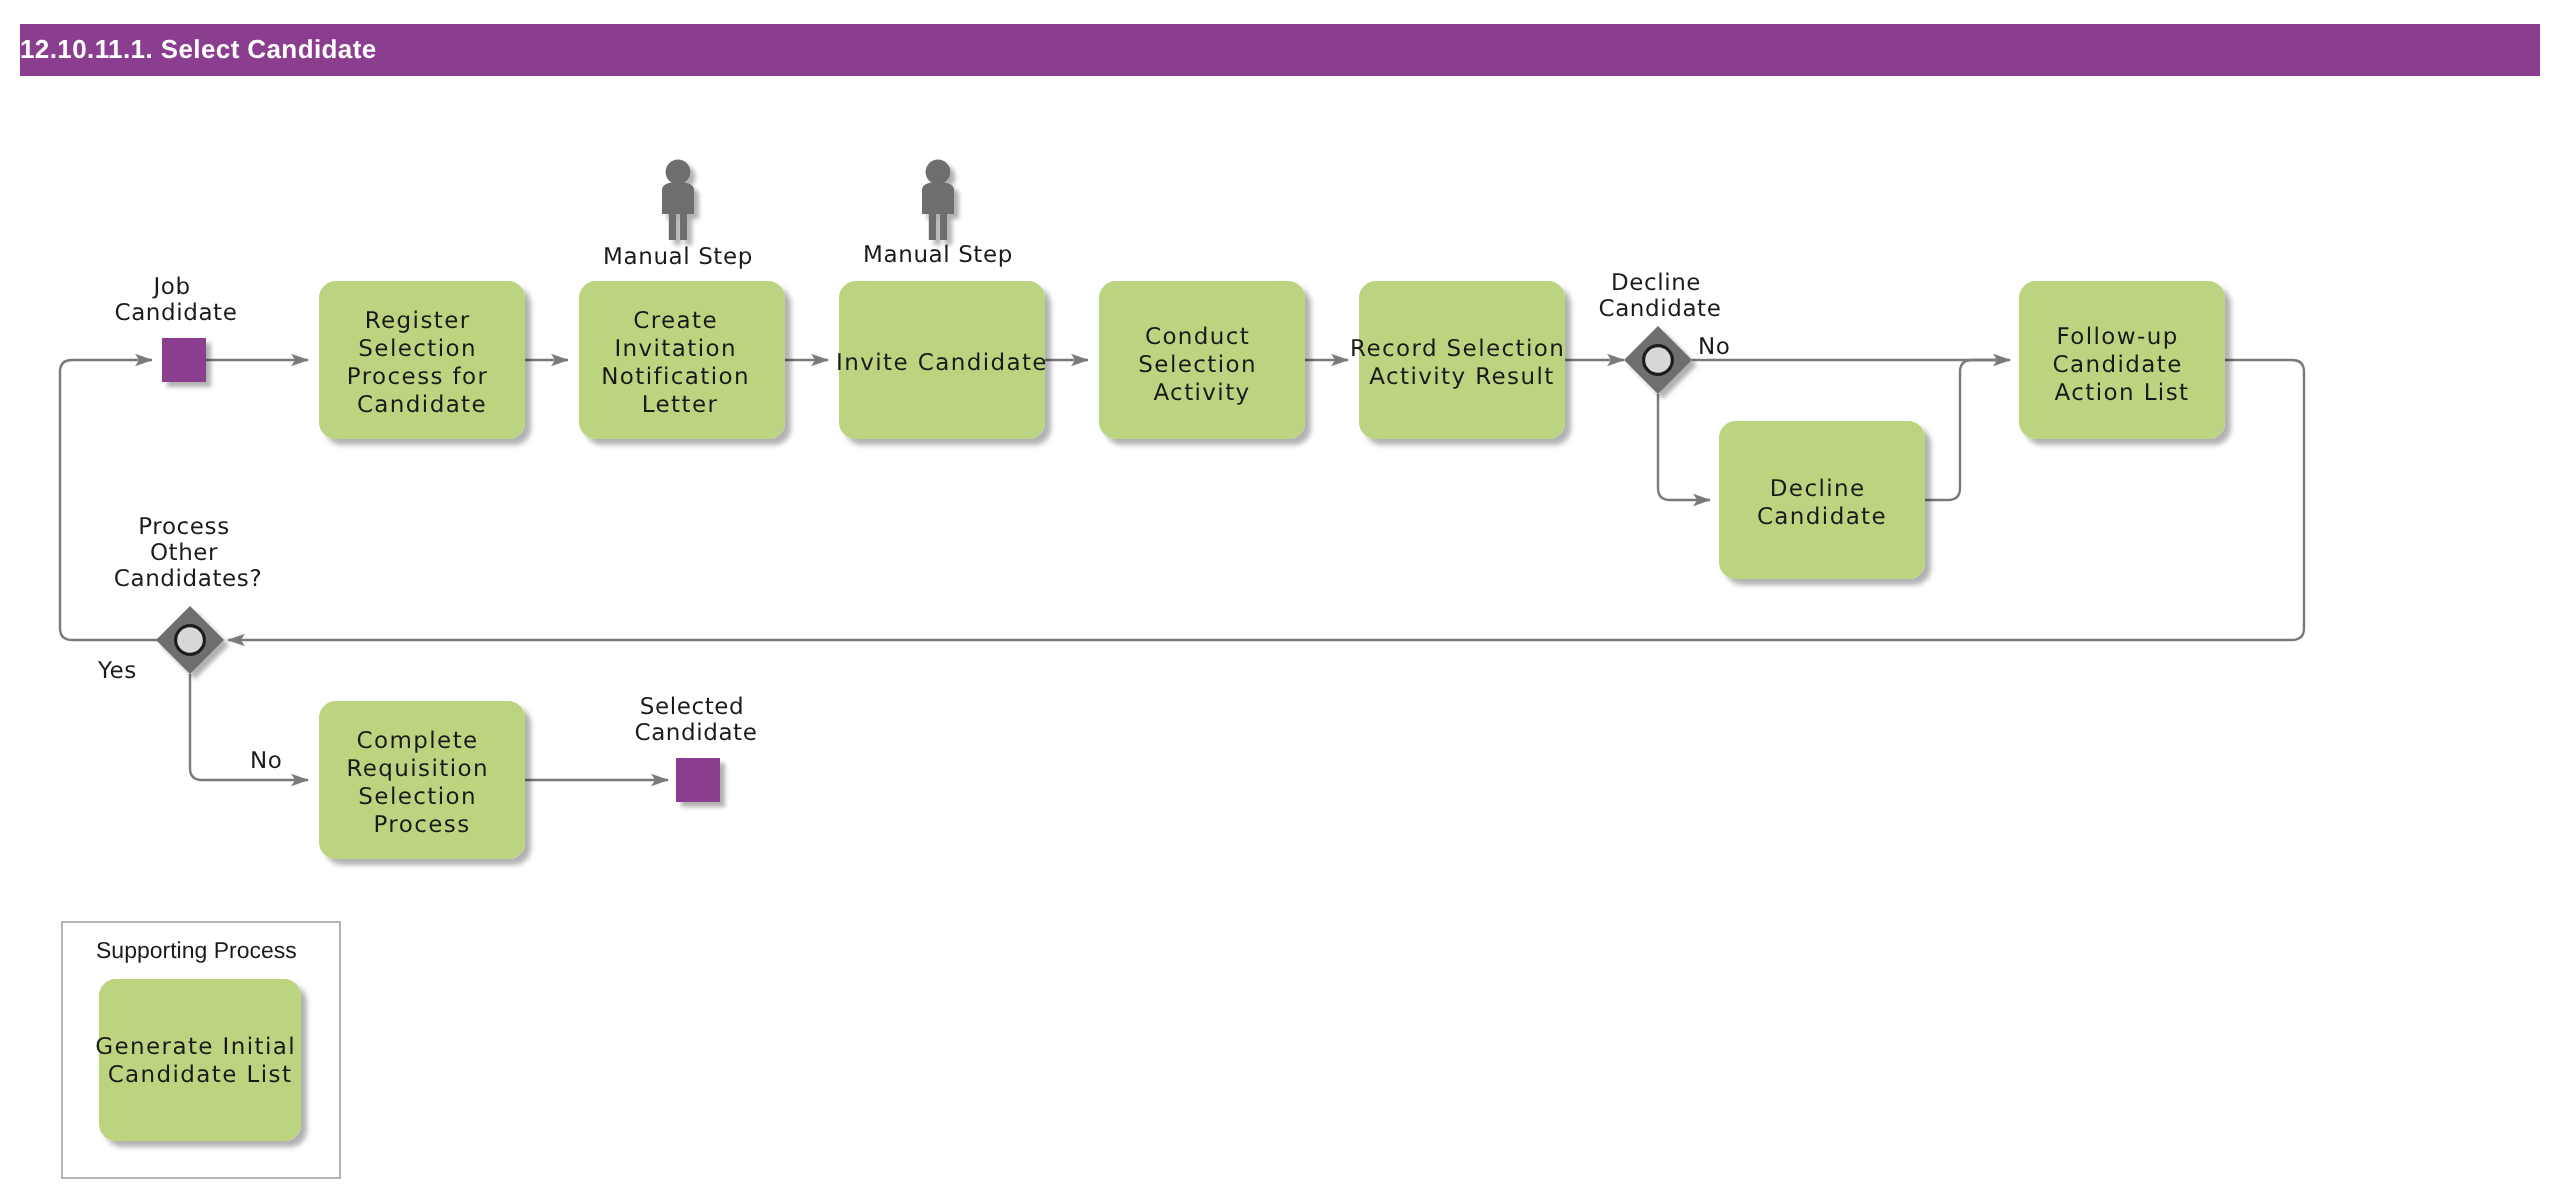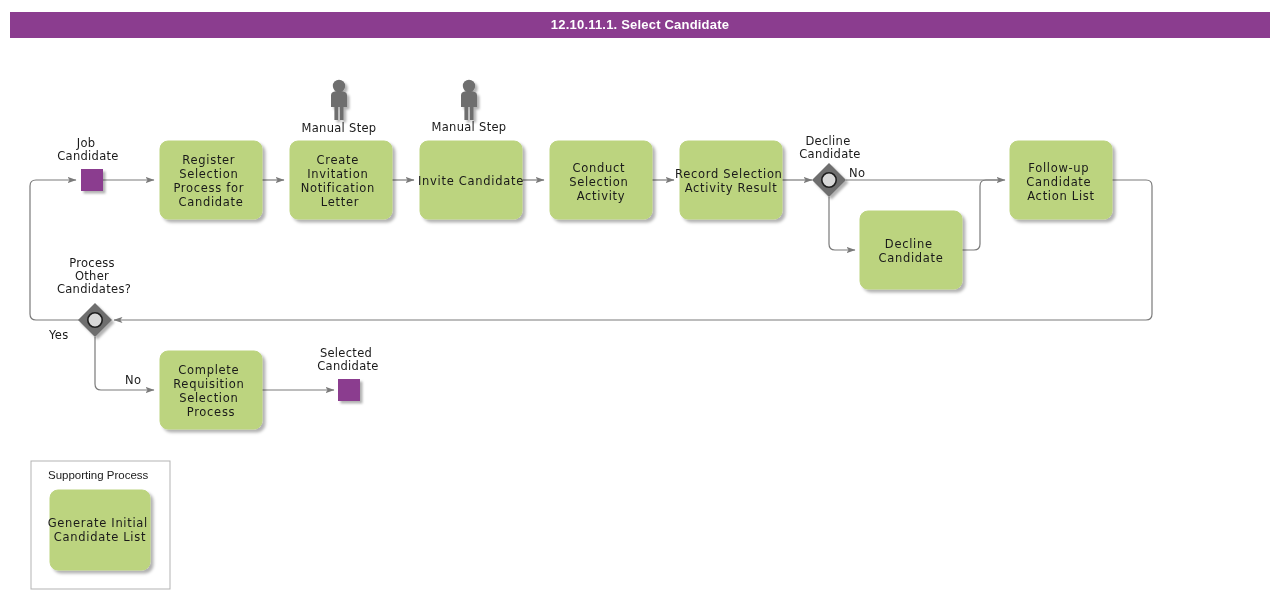--- a/index.html
+++ b/index.html
@@ -19,21 +19,20 @@
     left: 10px;
     top: 12px;
     width: 1260px;
     height: 26px;
     background: #8b3d8f;
     color: #ffffff;
     font-family: "Liberation Sans", sans-serif;
     font-weight: bold;
     font-size: 13px;
     line-height: 26px;
-    text-align: center;
     letter-spacing: 0.2px;
   }
   #canvas {
     position: absolute;
     left: 0;
     top: 0;
     width: 1280px;
     height: 600px;
   }
   svg { display: block; }

